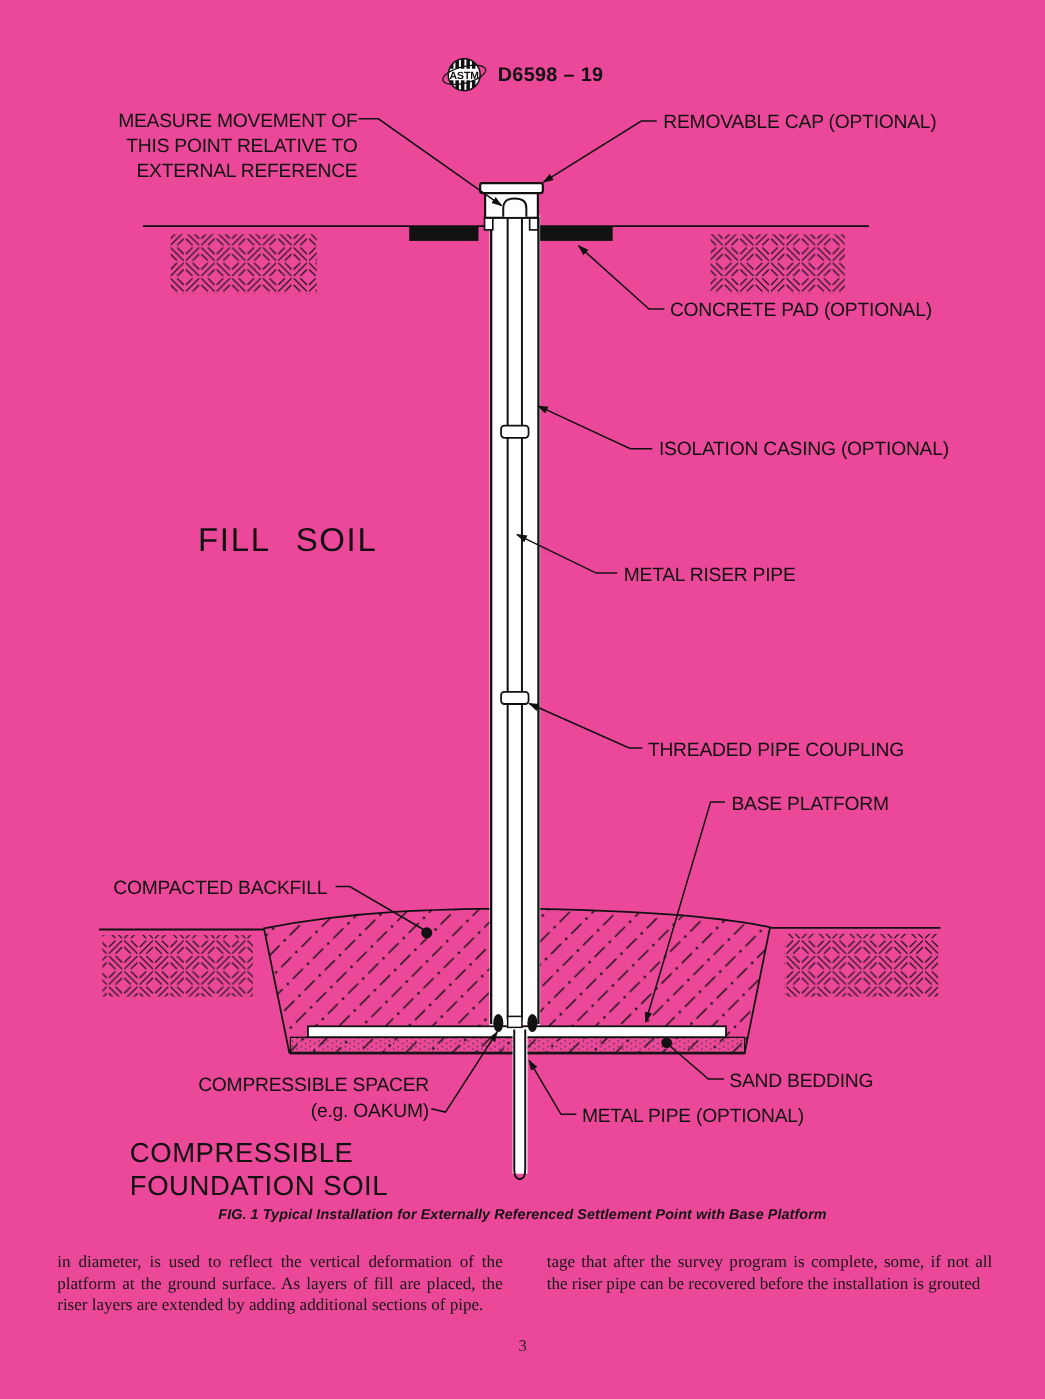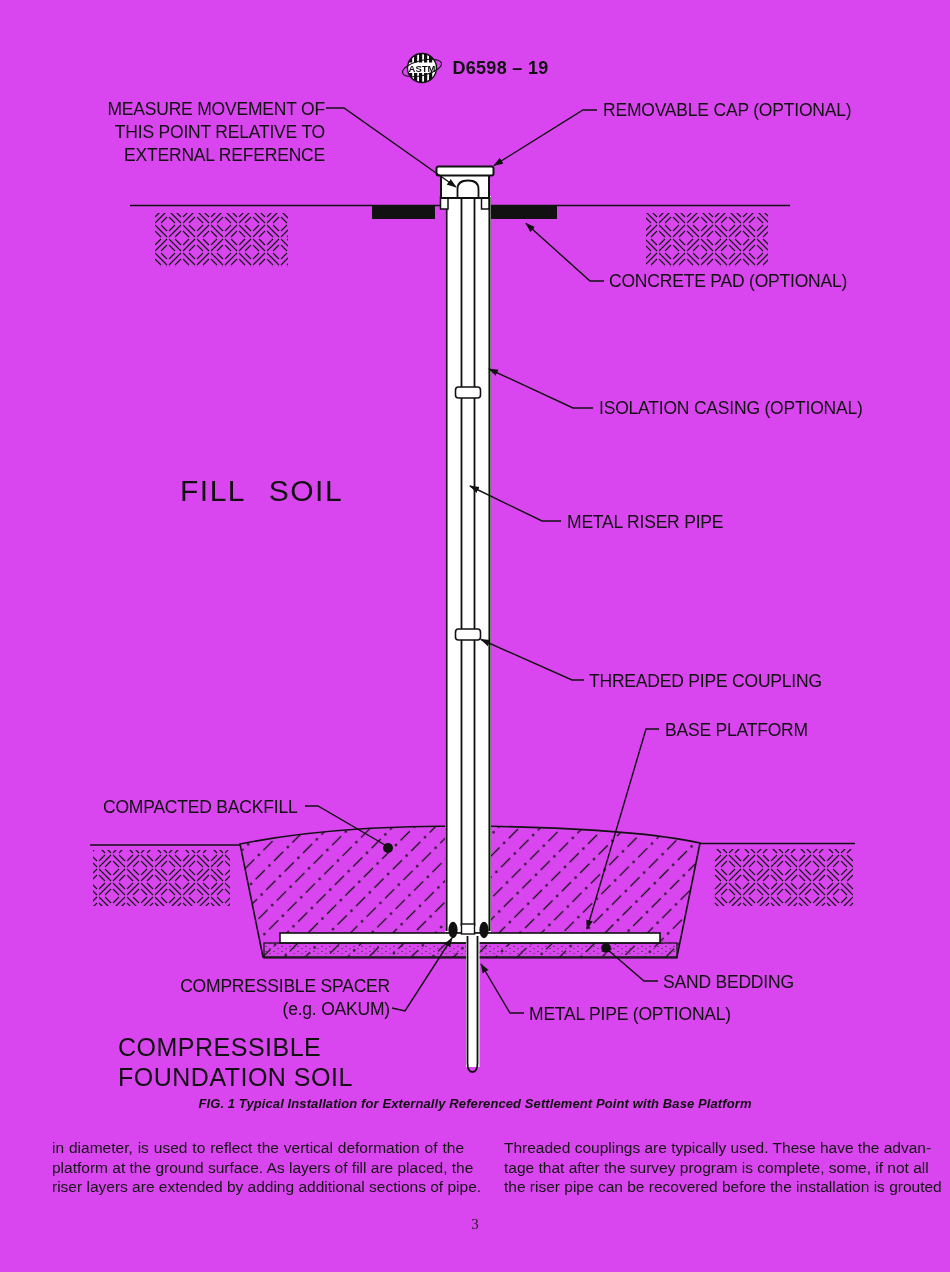--- a/index.html
+++ b/index.html
@@ -1,35 +1,35 @@
 <!DOCTYPE html>
 <html><head>
 <meta charset="utf-8">
 <style>
   html,body{margin:0;padding:0;}
   body{background:#888;font-family:"Liberation Sans",sans-serif;}
   .page{
     position:relative;width:950px;height:1272px;margin:0 auto;
-    background:#d946ef;color:#1a1a1a;overflow:hidden;
+    background:#ec4899;color:#1a1a1a;overflow:hidden;
   }
   
   .hdr{position:absolute;top:48px;left:0;width:100%;display:flex;align-items:center;justify-content:center;gap:9px;}
   .hdr .designation{font-weight:bold;font-size:18px;letter-spacing:.3px;color:#111;text-align:center;}
   
   .diagram{position:absolute;top:0;left:0;}
   .dlabel{font-family:"Liberation Sans",sans-serif;font-size:17.5px;fill:#111;letter-spacing:-0.2px;}
   .dlabel-big{font-family:"Liberation Sans",sans-serif;font-size:30px;fill:#111;letter-spacing:1.5px;word-spacing:14px;}
   .dlabel-big2{font-family:"Liberation Sans",sans-serif;font-size:25px;fill:#111;letter-spacing:.5px;}
   .ink{stroke:#111;fill:none;}
   
   .caption{position:absolute;top:1096px;left:0;width:100%;text-align:center;
     font-size:13px;font-weight:bold;color:#111;letter-spacing:.1px;font-style:italic;}
   
   .bodycols{position:absolute;top:1138px;left:52px;width:850px;display:flex;gap:40px;
-    font-family:Liberation Sans, sans-serif;font-size:15.5px;color:#151515;}
+    font-family:Liberation Serif, serif;font-size:15.5px;color:#151515;}
   .col{width:412px;line-height:19.5px;}
   .col .ln{text-align:justify;text-align-last:justify;white-space:nowrap;overflow:visible;}
   .col .ln.last{text-align-last:left;}
   .pagenum{position:absolute;top:1216px;left:0;width:100%;text-align:center;
     font-family:"Liberation Serif",serif;font-size:15px;color:#222;}
 </style>
 </head>
 <body>
 
 <div class="page">
@@ -170,21 +170,20 @@
 
   <div class="caption">FIG. 1 Typical Installation for Externally Referenced Settlement Point with Base Platform</div>
 
   <div class="bodycols">
     <div class="col">
       <div class="ln">in diameter, is used to reflect the vertical deformation of the</div>
       <div class="ln">platform at the ground surface. As layers of fill are placed, the</div>
       <div class="ln last">riser layers are extended by adding additional sections of pipe.</div>
     </div>
     <div class="col">
-      <div class="ln">Threaded couplings are typically used. These have the advan-</div>
       <div class="ln">tage that after the survey program is complete, some, if not all</div>
       <div class="ln last">the riser pipe can be recovered before the installation is grouted</div>
     </div>
   </div>
 
   <div class="pagenum">3</div>
 
 </div>
 
 </body></html>

